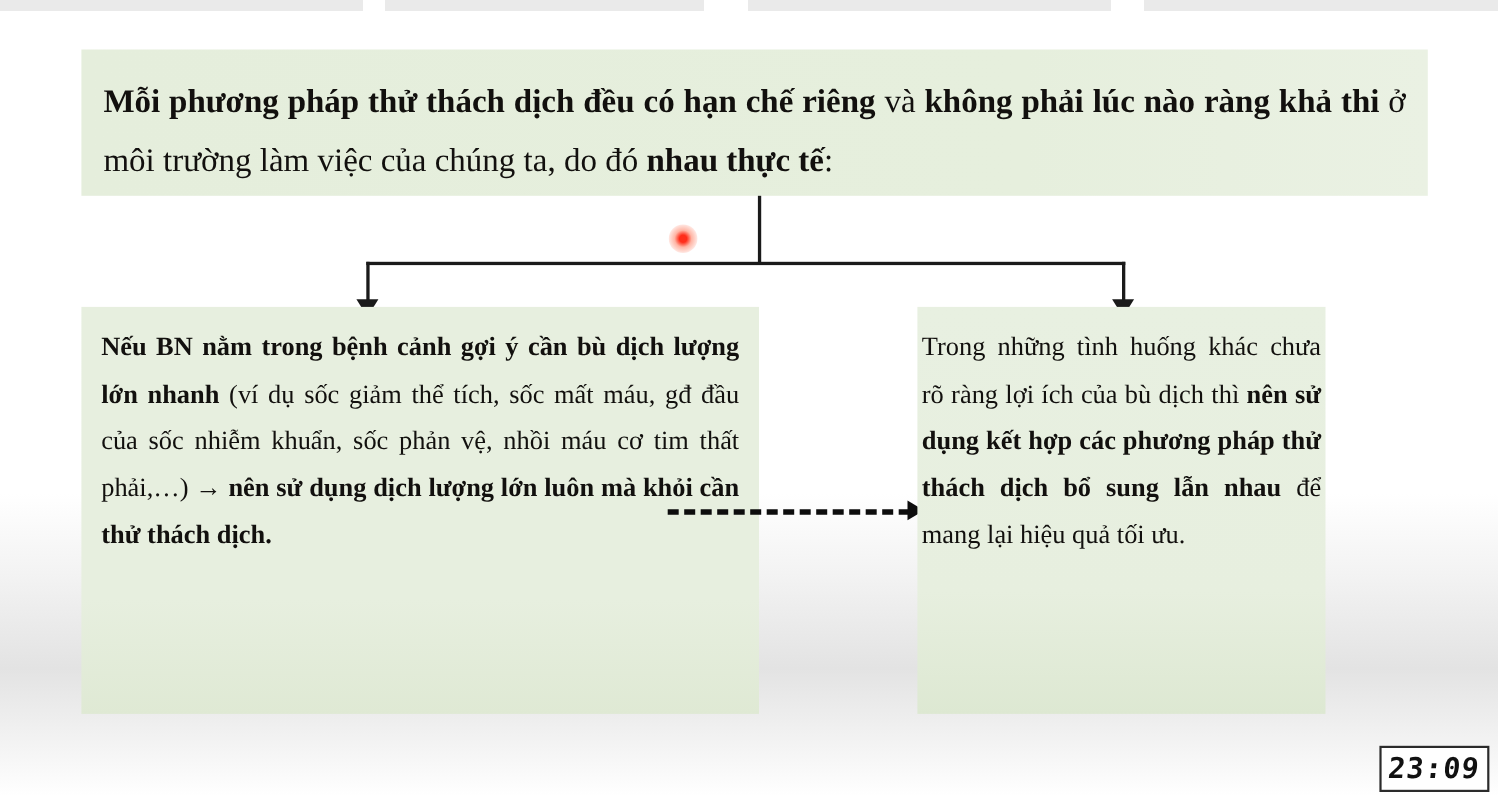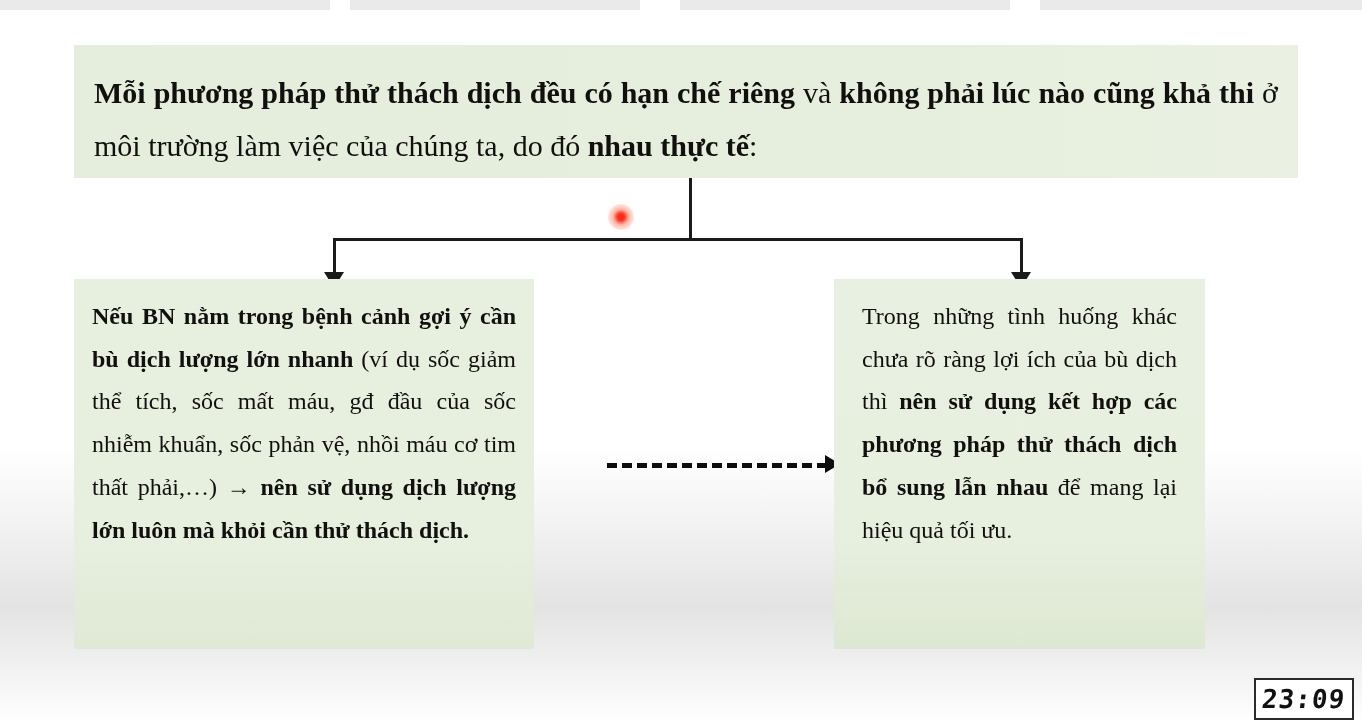--- a/index.html
+++ b/index.html
@@ -57,38 +57,38 @@
     font-size: 30px;
     padding: 22px 20px 10px 20px;
     line-height: 1.75;
   }
   .banner b { font-weight: bold; }
 
   
   .box-left {
     left: 74px;
     top: 279px;
-    width: 460px;
+    width: 616px;
     height: 370px;
     background: linear-gradient(to bottom, #e7efdf 0%, #e7efdf 72%, #dfe9d4 100%);
     font-size: 24px;
     line-height: 1.78;
     padding: 16px 18px;
   }
 
   
   .box-right {
     left: 834px;
     top: 279px;
     width: 371px;
     height: 370px;
     background: linear-gradient(to bottom, #e8f0e1 0%, #e7efdf 70%, #dde8d2 100%);
     font-size: 24px;
     line-height: 1.78;
-    padding: 16px 28px;
+    padding: 16px 4px;
   }
   .box b { font-weight: bold; }
 
   
   .conn {
     position: absolute;
     background: #1a1a1a;
   }
   .v-stem { left: 689px; top: 178px; width: 3px; height: 62px; }
   .h-bar  { left: 333px; top: 238px; width: 690px; height: 3px; }
@@ -175,21 +175,21 @@
 <div class="slide">
 
   <div class="top-strip">
     <div class="top-bit" style="left:0px;width:330px;"></div>
     <div class="top-bit" style="left:350px;width:290px;"></div>
     <div class="top-bit" style="left:680px;width:330px;"></div>
     <div class="top-bit" style="left:1040px;width:322px;"></div>
   </div>
 
   <div class="box banner">
-    <span id="banner-text"><b>Mỗi phương pháp thử thách dịch đều có hạn chế riêng</b><span> và </span><b>không phải lúc nào cũng khả thi</b><span> ở môi trường làm việc của chúng ta, do đó </span><b>nhau thực tế</b><span>:</span></span>
+    <span id="banner-text"><b>Mỗi phương pháp thử thách dịch đều có hạn chế riêng</b><span> và </span><b>không phải lúc nào ràng khả thi</b><span> ở môi trường làm việc của chúng ta, do đó </span><b>nhau thực tế</b><span>:</span></span>
   </div>
 
   <div class="conn v-stem"></div>
   <div class="conn h-bar"></div>
   <div class="conn v-left"></div>
   <div class="conn v-right"></div>
   <div class="arrow-down arrow-left-down"></div>
   <div class="arrow-down arrow-right-down"></div>
 
   <div class="pointer"></div>

